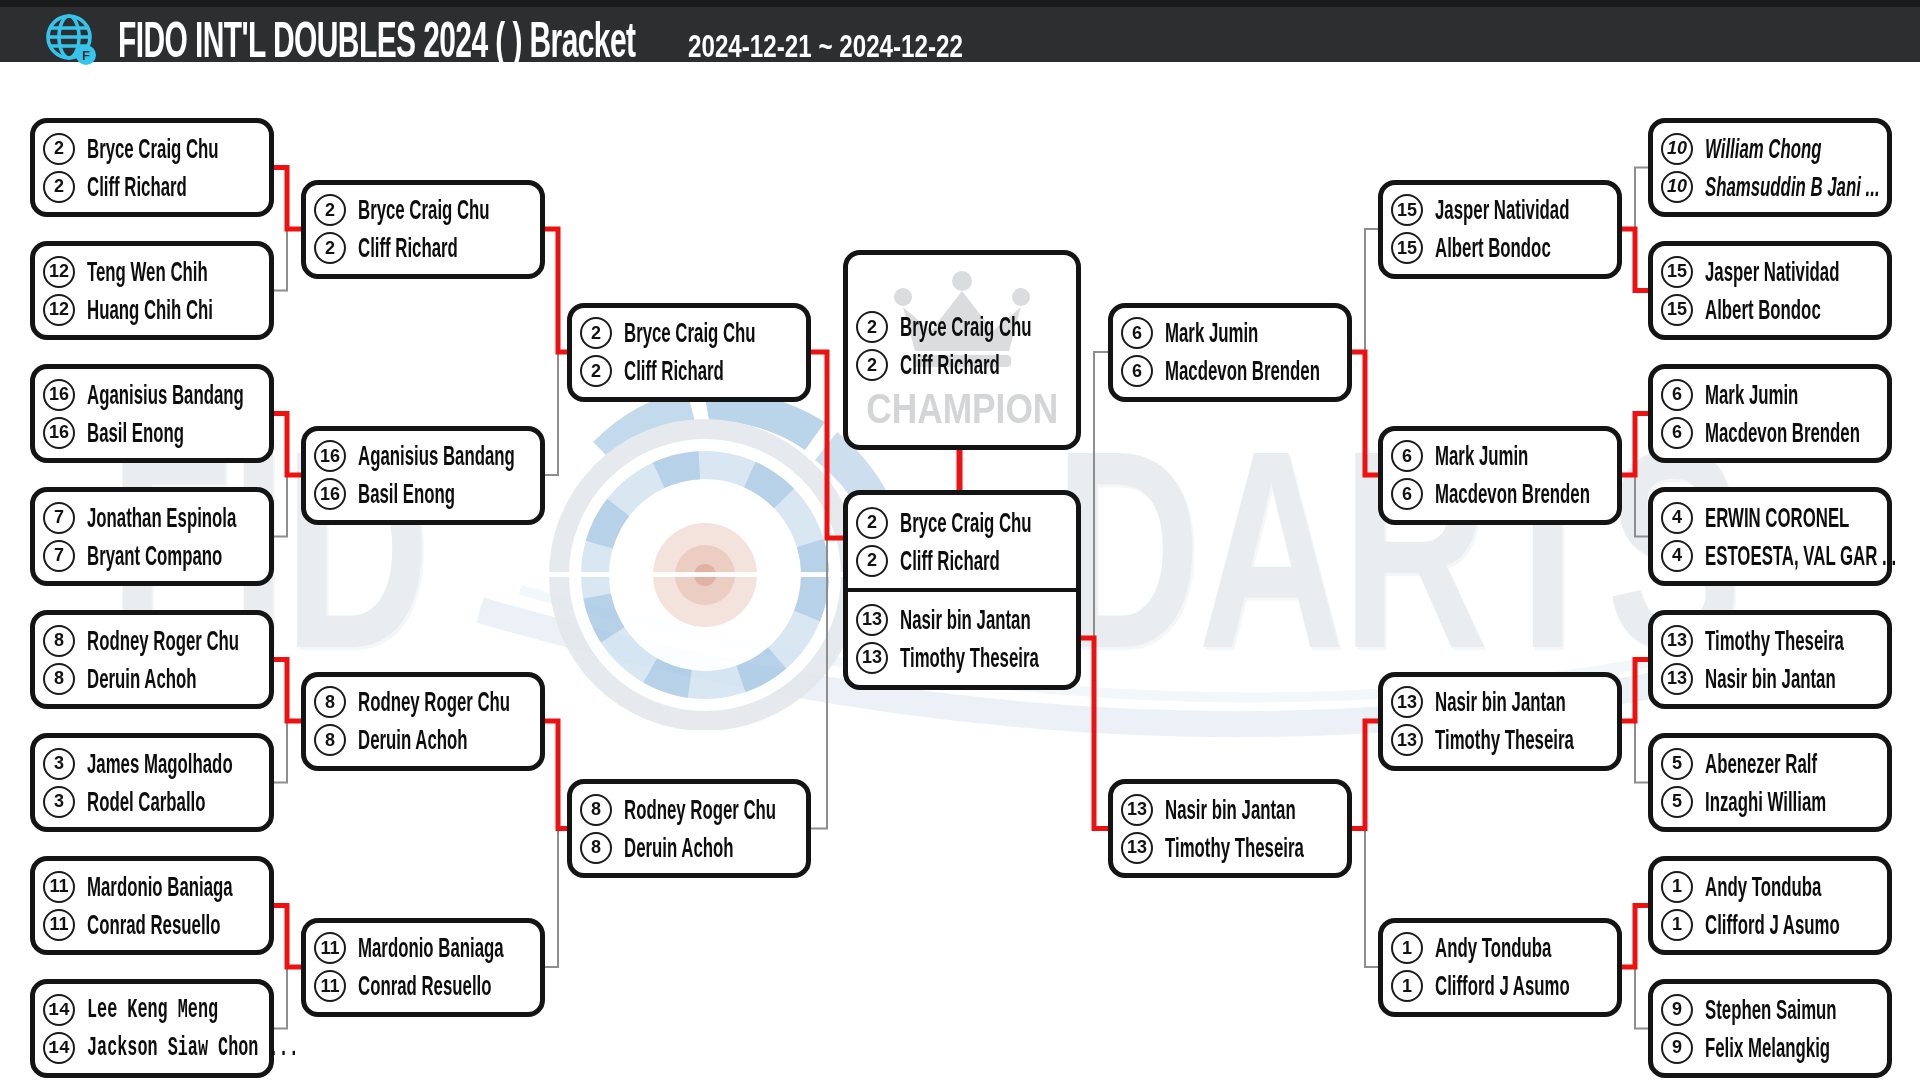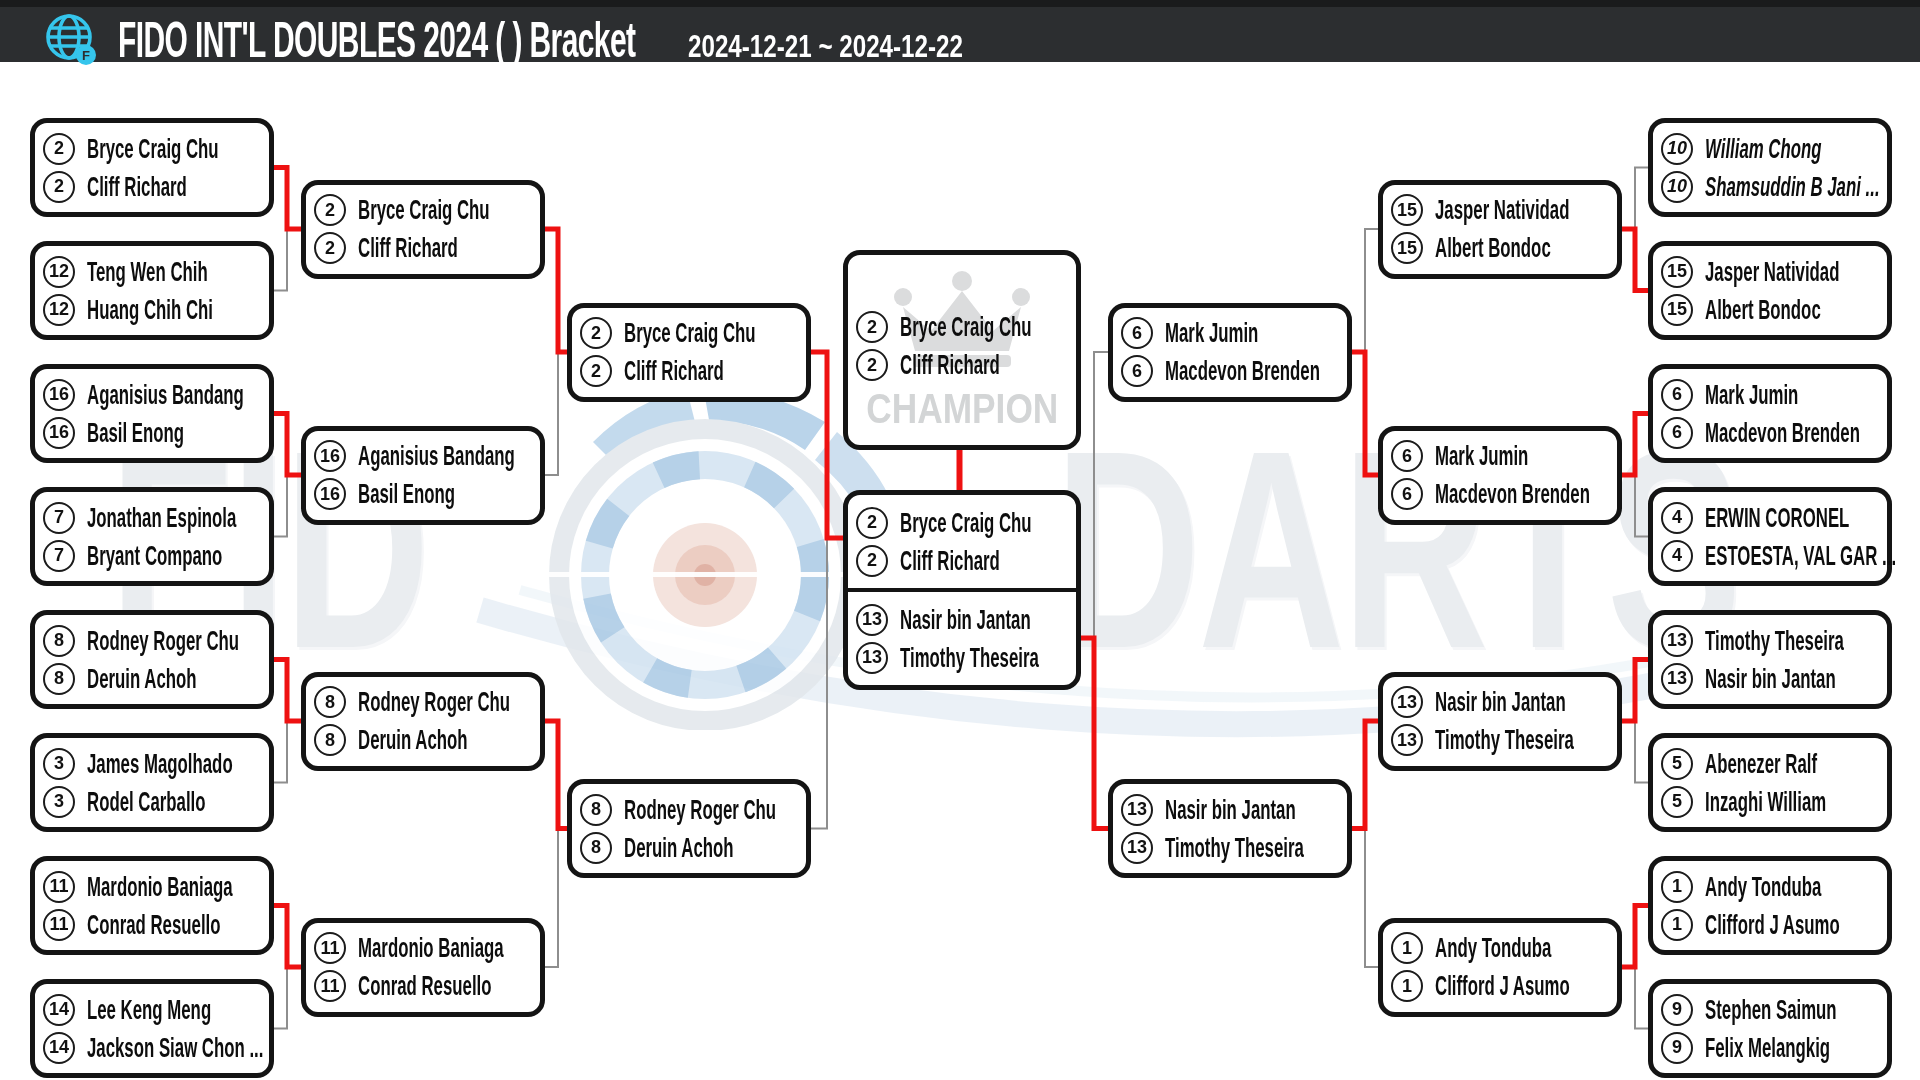--- a/index.html
+++ b/index.html
@@ -196,21 +196,21 @@
     <div class="team-box" style="left: 30px; top: 856px;">
       <div class="row">
         <div class="seed">11</div>
         <span class="pname">Mardonio Baniaga</span>
       </div>
       <div class="row">
         <div class="seed">11</div>
         <span class="pname">Conrad Resuello</span>
       </div>
     </div>
-    <div class="team-box" style="left: 30px; top: 979px;">
+    <div class="team-box" style="left: 30px; top: 979px; font-family: Liberation Mono, monospace;">
       <div class="row">
         <div class="seed">14</div>
         <span class="pname">Lee Keng Meng</span>
       </div>
       <div class="row">
         <div class="seed">14</div>
         <span class="pname">Jackson Siaw Chon ...</span>
       </div>
     </div>
     <div class="team-box" style="left: 301px; top: 179.5px;">

